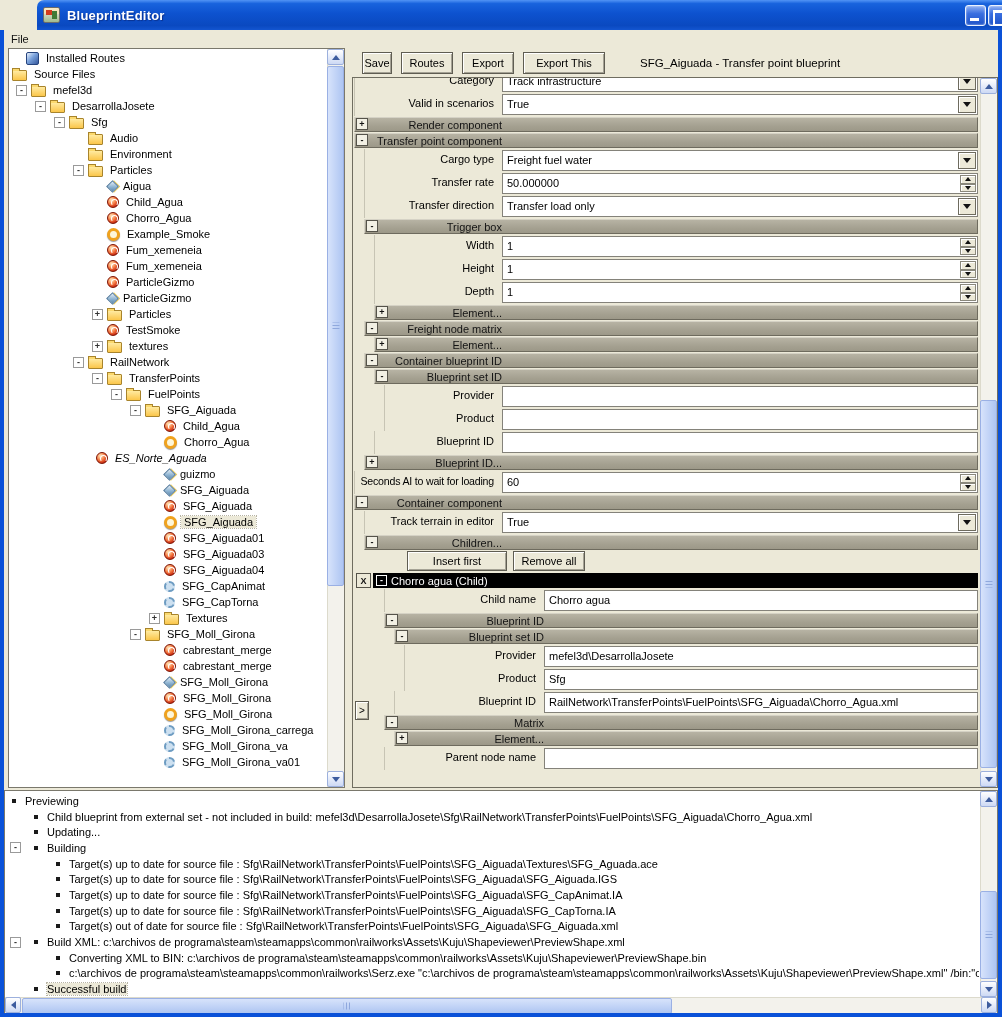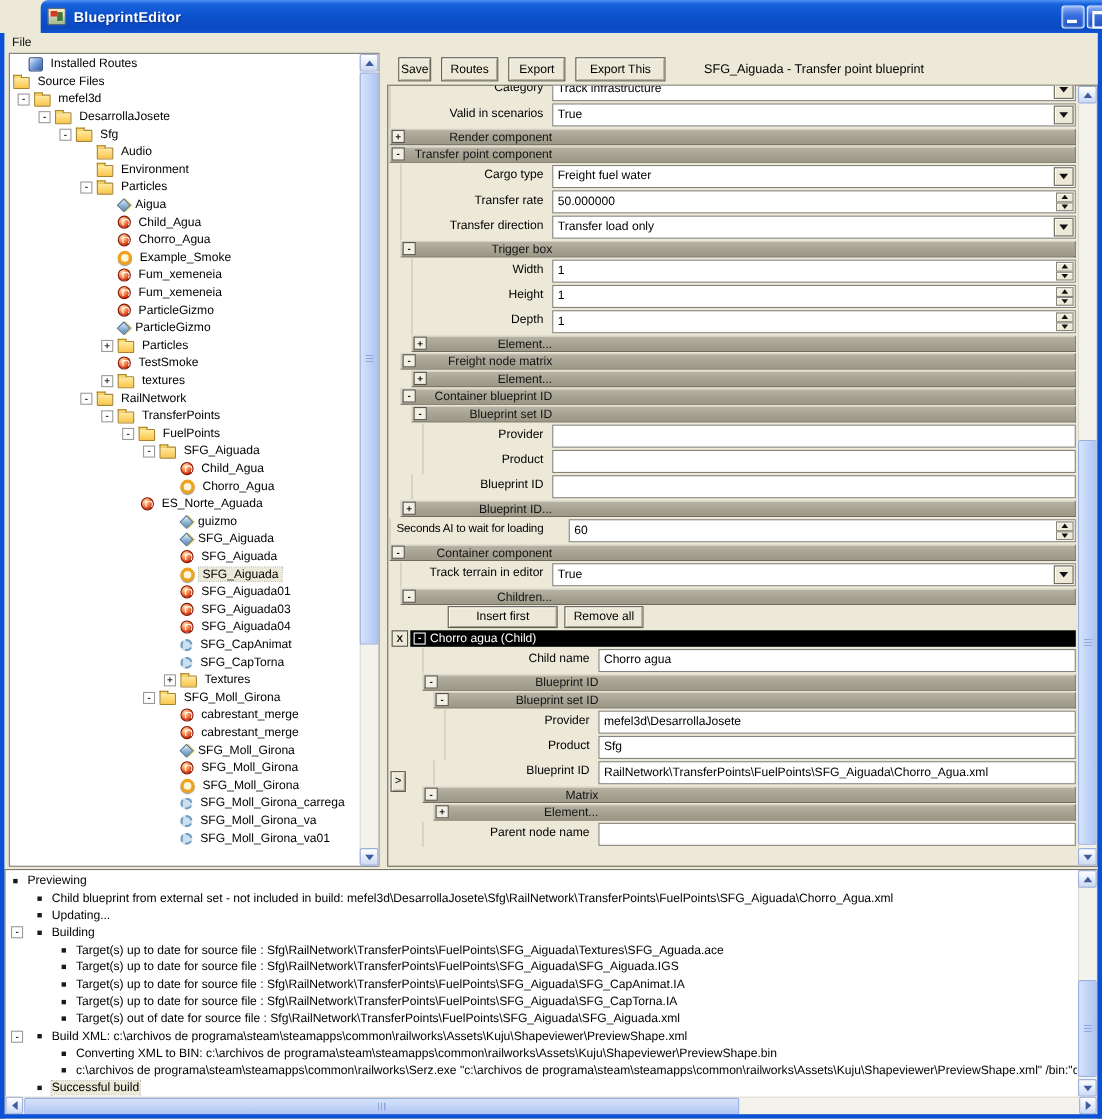--- a/index.html
+++ b/index.html
@@ -241,21 +241,21 @@
           <span class="tlabel">SFG_Aiguada</span>
         </div>
         <div class="trow" style="padding-left: 154px;">
           <span class="ti i-orb"></span>
           <span class="tlabel">Child_Agua</span>
         </div>
         <div class="trow" style="padding-left: 154px;">
           <span class="ti i-ring"></span>
           <span class="tlabel">Chorro_Agua</span>
         </div>
-        <div class="trow" style="padding-left: 118px;">
+        <div class="trow" style="padding-left: 86px; font-style: italic;">
           <span class="ti i-orb"></span>
           <span class="tlabel">ES_Norte_Aguada</span>
         </div>
         <div class="trow" style="padding-left: 154px;">
           <span class="ti i-gizmo"></span>
           <span class="tlabel">guizmo</span>
         </div>
         <div class="trow" style="padding-left: 154px;">
           <span class="ti i-gizmo"></span>
           <span class="tlabel">SFG_Aiguada</span>
@@ -492,21 +492,21 @@
           <div class="frow" style="margin-left: 20px;">
             <div class="flabel" style="width: 127px;">Blueprint ID</div>
             <div class="fval">
               <span class="fvt"></span>
             </div>
           </div>
           <div class="fheader" style="margin-left: 10px;">
             <span class="fexp">+</span>
             <span class="fht" style="width: 124px;">Blueprint ID...</span>
           </div>
-          <div class="frow" style="margin-left: 0px; gap: 15px;">
+          <div class="frow" style="margin-left: 0px;">
             <div class="flabel long" style="width: 147px;">Seconds AI to wait for loading</div>
             <div class="fval">
               <span class="fvt">60</span>
               <div class="spin">
                 <div class="spb">
                   <i class="u"></i>
                 </div>
                 <div class="spb">
                   <i class="d"></i>
                 </div>

